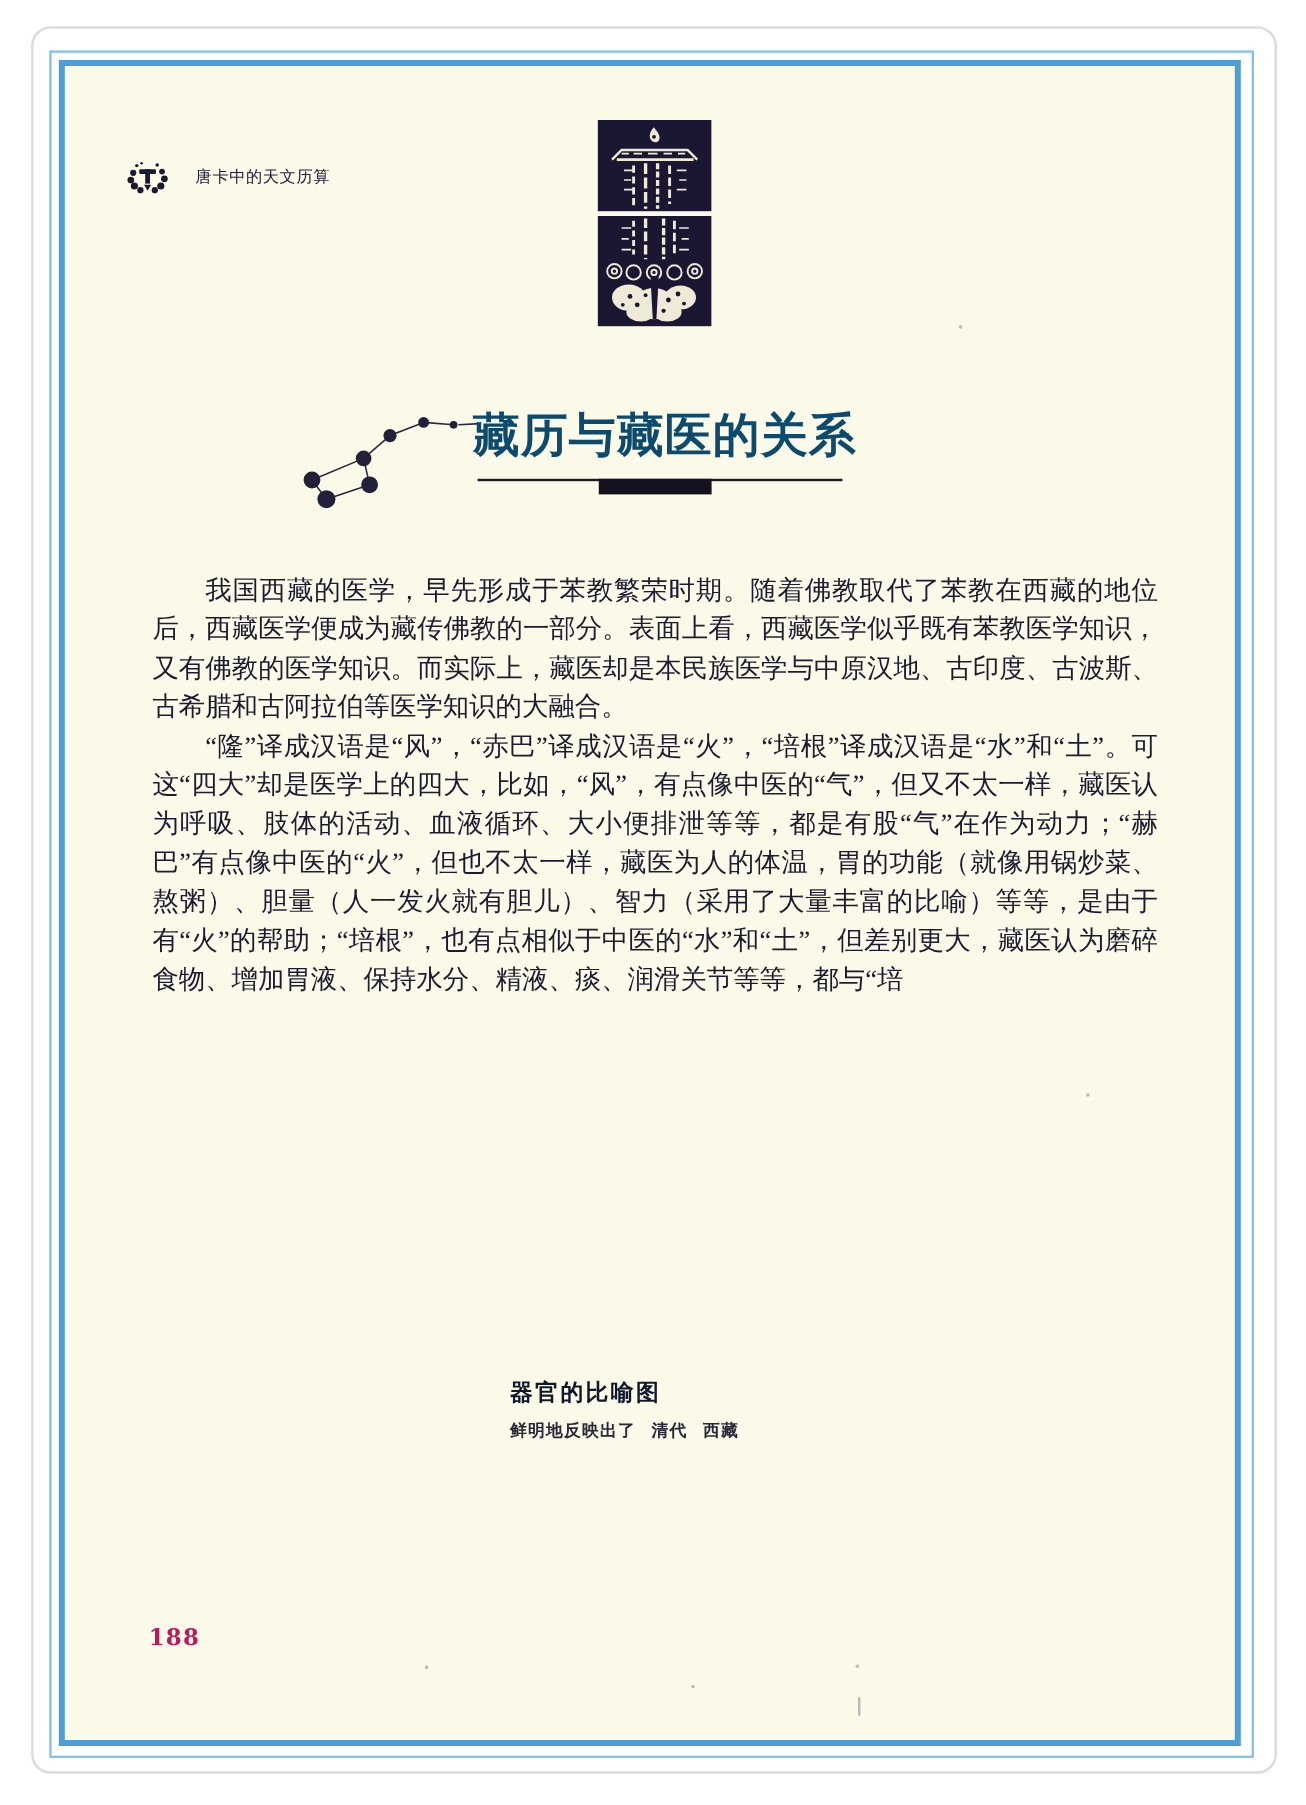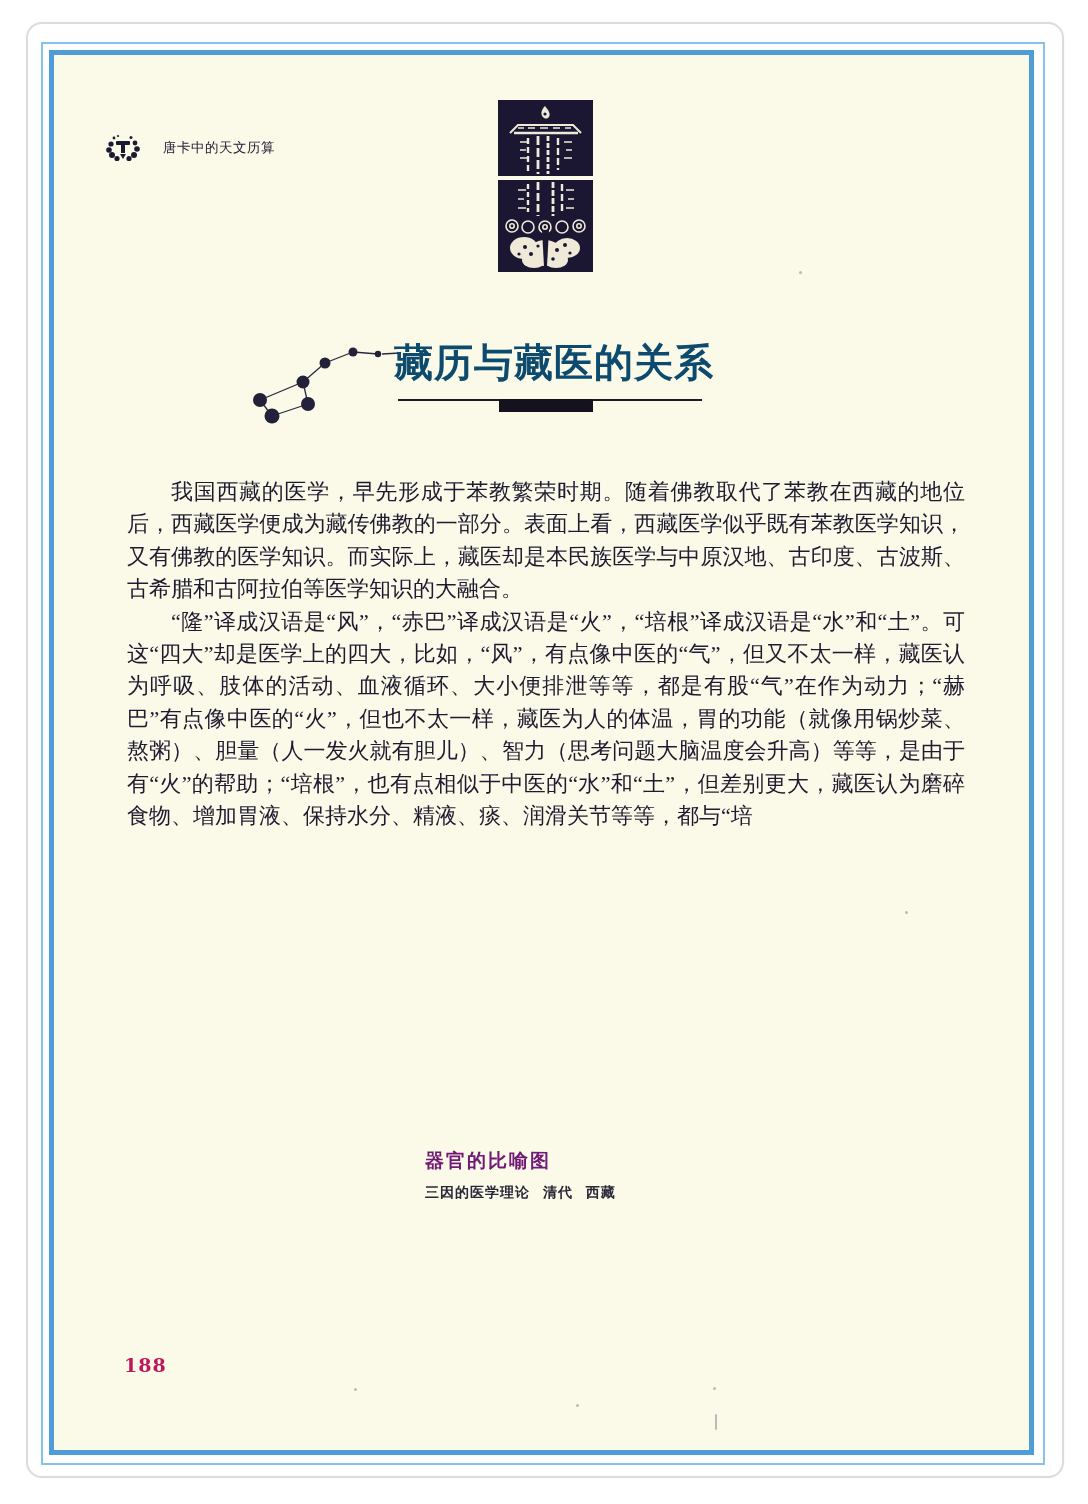--- a/index.html
+++ b/index.html
@@ -43,21 +43,21 @@
   .body-text{
     position:absolute;left:127px;top:452px;width:838px;
     font-size:22px;line-height:32.4px;color:#1e1b30;
     text-align:justify;text-justify:inter-character;margin-top:24px;
   }
   .body-text p{margin:0;text-indent:2em;}
   
   .caption{position:absolute;left:425px;top:1148px;width:535px;
     font-family:"Liberation Sans", sans-serif;color:#24213311;}
   .caption-title{
-    font-size:19px;font-weight:bold;color:#701a75;letter-spacing:2px;margin:0;
+    font-size:19px;font-weight:bold;color:#0f172a;letter-spacing:2px;margin:0;
   }
   .caption-subtitle{
     font-size:14px;font-weight:bold;color:#2a2737;letter-spacing:1px;word-spacing:8px;
     margin:10px 0 0 0;
   }
   .caption-desc{
     font-size:15.5px;line-height:24.7px;color:#2c2938;margin:15px 0 0 0;
     text-indent:2em;text-align:justify;text-justify:inter-character;
   }
   .page-number{
@@ -171,26 +171,26 @@
     <circle cx="130" cy="16" r="3.2"></circle>
   </g>
 </svg>
 
 <div class="article-title">藏历与藏医的关系</div>
 <div class="title-rule"></div>
 <div class="title-bar"></div>
 
 <div class="body-text">
   <p>我国西藏的医学，早先形成于苯教繁荣时期。随着佛教取代了苯教在西藏的地位后，西藏医学便成为藏传佛教的一部分。表面上看，西藏医学似乎既有苯教医学知识，又有佛教的医学知识。而实际上，藏医却是本民族医学与中原汉地、古印度、古波斯、古希腊和古阿拉伯等医学知识的大融合。</p>
-  <p>“隆”译成汉语是“风”，“赤巴”译成汉语是“火”，“培根”译成汉语是“水”和“土”。可这“四大”却是医学上的四大，比如，“风”，有点像中医的“气”，但又不太一样，藏医认为呼吸、肢体的活动、血液循环、大小便排泄等等，都是有股“气”在作为动力；“赫巴”有点像中医的“火”，但也不太一样，藏医为人的体温，胃的功能（就像用锅炒菜、熬粥）、胆量（人一发火就有胆儿）、智力（思考问题大脑温度会升高）等等，是由于有“火”的帮助；“培根”，也有点相似于中医的“水”和“土”，但差别更大，藏医认为磨碎食物、增加胃液、保持水分、精液、痰、润滑关节等等，都与“培</p>
+  <p>“隆”译成汉语是“风”，“赤巴”译成汉语是“火”，“培根”译成汉语是“水”和“土”。可这“四大”却是医学上的四大，比如，“风”，有点像中医的“气”，但又不太一样，藏医认为呼吸、肢体的活动、血液循环、大小便排泄等等，都是有股“气”在作为动力；“赫巴”有点像中医的“火”，但也不太一样，藏医为人的体温，胃的功能（就像用锅炒菜、熬粥）、胆量（人一发火就有胆儿）、智力（采用了大量丰富的比喻）等等，是由于有“火”的帮助；“培根”，也有点相似于中医的“水”和“土”，但差别更大，藏医认为磨碎食物、增加胃液、保持水分、精液、痰、润滑关节等等，都与“培</p>
 </div>
 
 <div class="caption">
   <p class="caption-title">器官的比喻图</p>
-  <p class="caption-subtitle">三因的医学理论 清代 西藏</p>
+  <p class="caption-subtitle">鲜明地反映出了 清代 西藏</p>
 </div>
 
 <div class="page-number">188</div>
 
 <div class="speck" style="left:799px;top:271px;width:3px;height:3px;"></div>
 <div class="speck" style="left:905px;top:911px;width:3px;height:3px;"></div>
 <div class="speck" style="left:354px;top:1388px;width:3px;height:3px;"></div>
 <div class="speck" style="left:576px;top:1404px;width:3px;height:3px;"></div>
 <div class="speck" style="left:713px;top:1387px;width:3px;height:3px;"></div>
 <div class="speck" style="left:715px;top:1414px;width:2px;height:16px;border-radius:2px;"></div>

